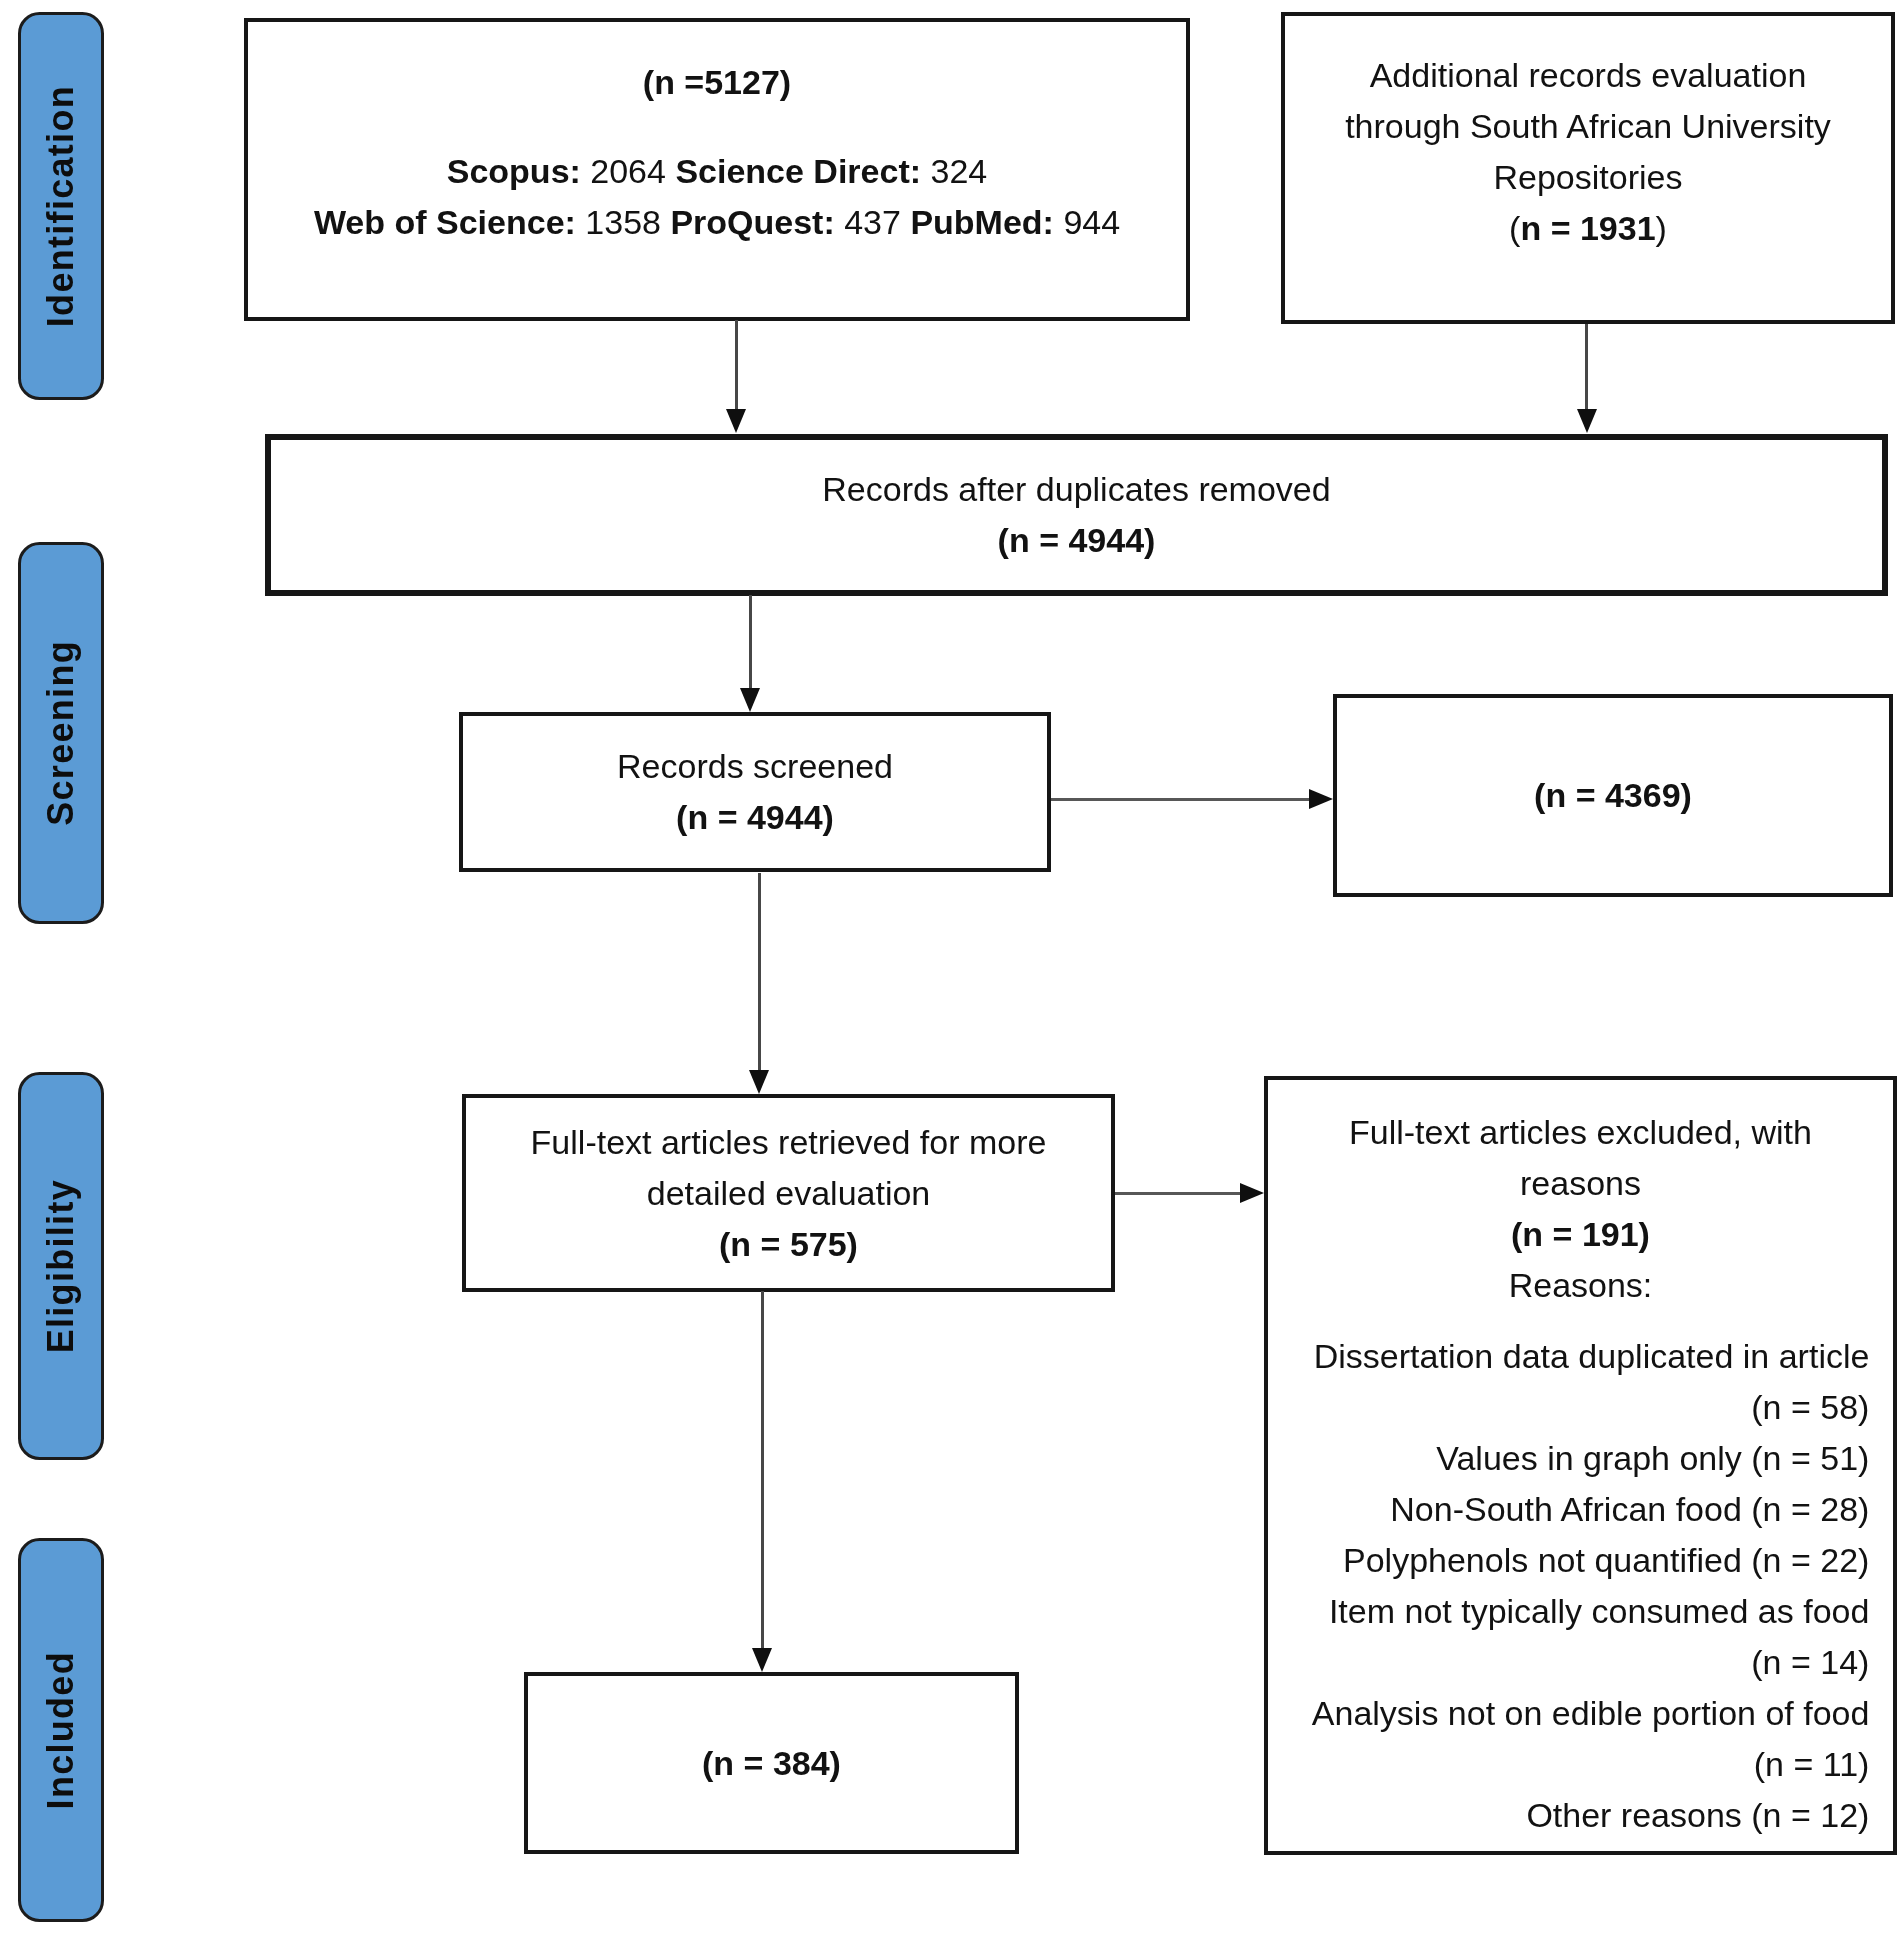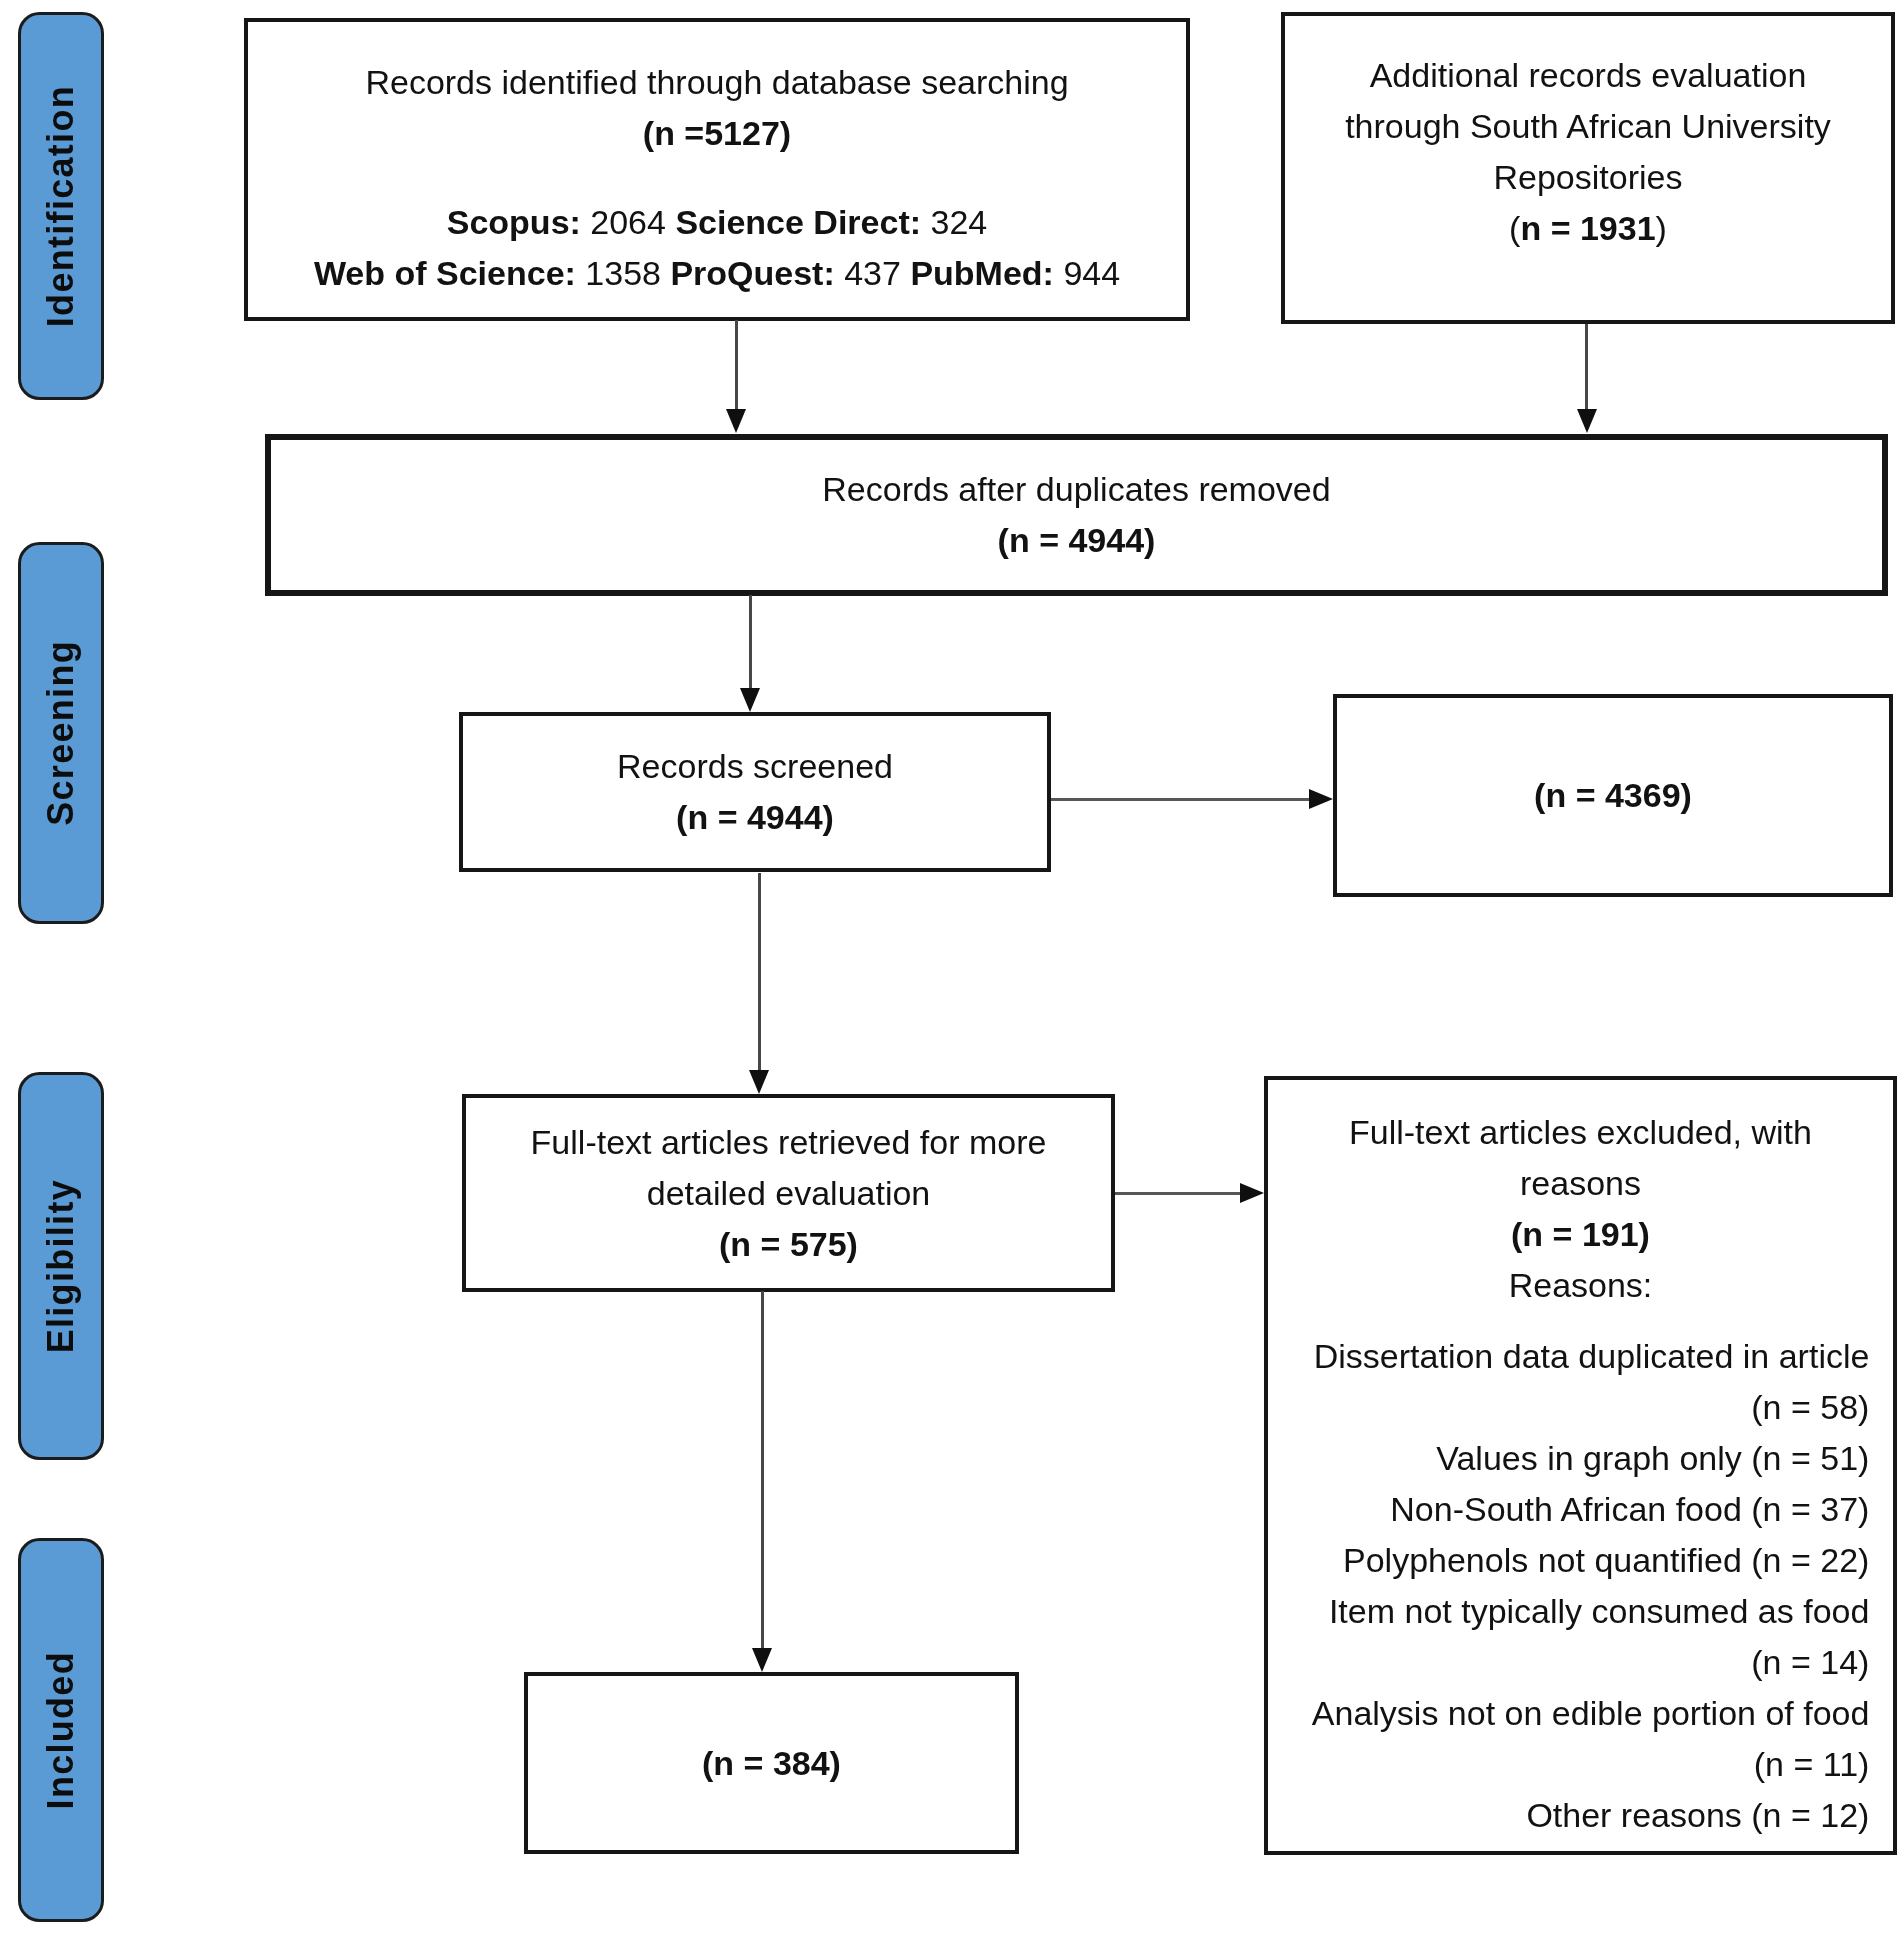--- a/index.html
+++ b/index.html
@@ -81,21 +81,20 @@
     <span class="stage-label">Screening</span>
   </div>
   <div class="stage" style="top:1072px;height:388px">
     <span class="stage-label">Eligibility</span>
   </div>
   <div class="stage" style="top:1538px;height:384px">
     <span class="stage-label">Included</span>
   </div>
 
   <div class="box" style="left:244px;top:17.5px;width:946px;height:303px;padding:35px 13.5px 0">
-    <div>Records identified through database searching</div>
     <div class="b">(n =5127)</div>
     <div class="sources">
       <div><span class="b">Scopus:</span><span> 2064 </span><span class="b">Science Direct:</span><span> 324</span></div>
       <div><span class="b">Web of Science:</span><span> 1358 </span><span class="b">ProQuest:</span><span> 437 </span><span class="b">PubMed:</span><span> 944</span></div>
     </div>
   </div>
 
   <div class="box" style="left:1281px;top:12px;width:614px;height:312px;padding:34px 30px 0">
     <div>Additional records evaluation through South African University Repositories</div>
     <div><span>(</span><span class="b">n = 1931</span><span>)</span></div>
@@ -120,21 +119,21 @@
     <div class="b">(n = 575)</div>
   </div>
 
   <div class="box" style="left:1264px;top:1076px;width:633px;height:779px;padding:27px 23.6px 0">
     <div>Full-text articles excluded, with reasons</div>
     <div class="b">(n = 191)</div>
     <div>Reasons:</div>
     <div class="reasons-list">
       <div>Dissertation data duplicated in article (n = 58)</div>
       <div>Values in graph only (n = 51)</div>
-      <div>Non-South African food (n = 37)</div>
+      <div>Non-South African food (n = 28)</div>
       <div>Polyphenols not quantified (n = 22)</div>
       <div>Item not typically consumed as food (n = 14)</div>
       <div>Analysis not on edible portion of food (n = 11)</div>
       <div>Other reasons (n = 12)</div>
     </div>
   </div>
 
   <div class="box center" style="left:524px;top:1672px;width:495px;height:182px;padding:0 47px">
     <div class="b">(n = 384)</div>
   </div>

